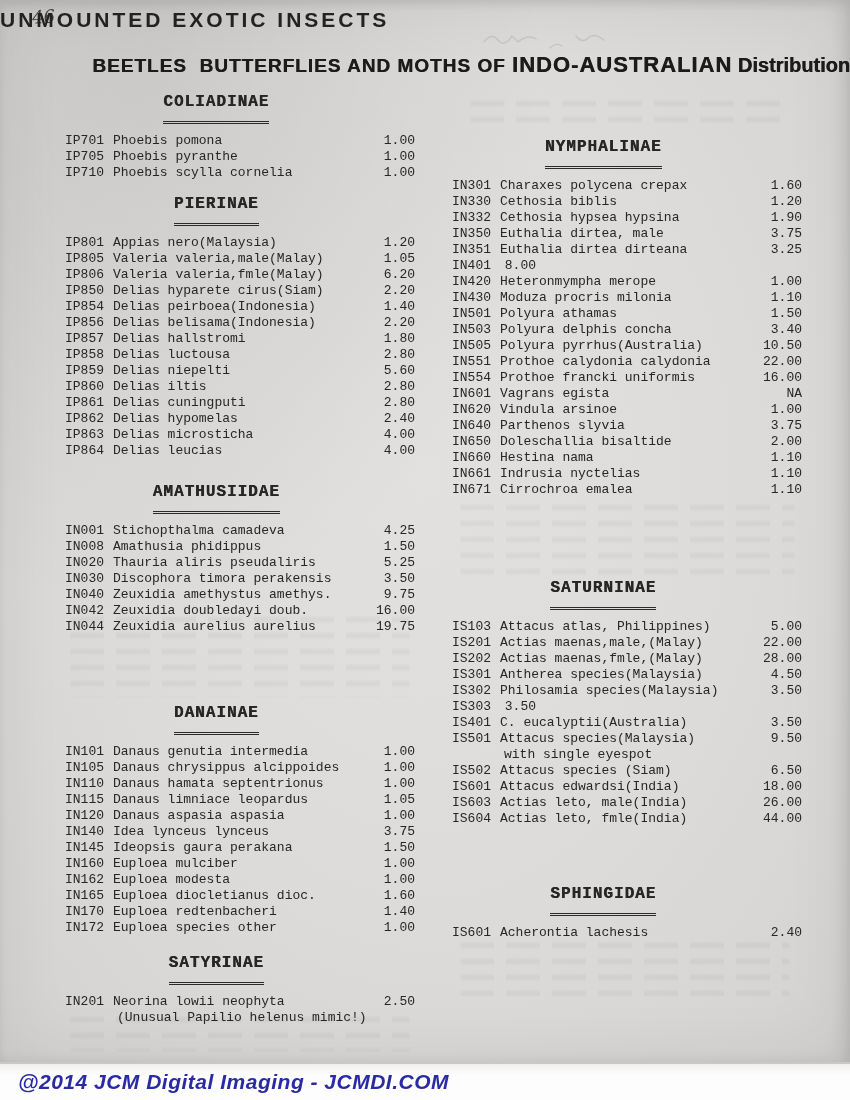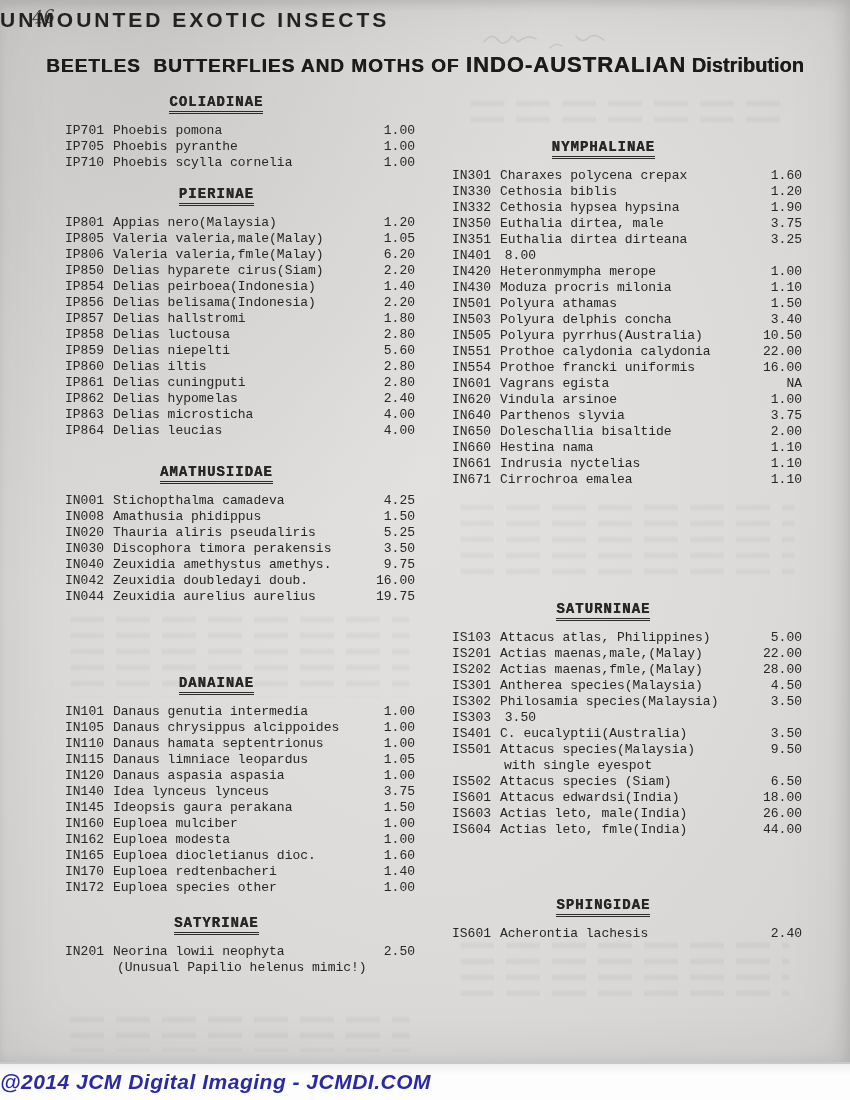--- a/index.html
+++ b/index.html
@@ -26,55 +26,55 @@
     font-size:18px; color:#3c3c3c; transform:rotate(-4deg);
   }
   .doc-title {
     position:absolute; left:0; top:8px; width:100%;
     text-align:left;
     font-family:"Liberation Sans","DejaVu Sans",sans-serif;
     font-weight:bold; font-size:21px; letter-spacing:3px; color:#222;
   }
   .main-heading {
     position:absolute; left:0; top:52px; width:100%;
-    text-align:center; white-space:pre; color:#1b1b1b;
+    text-align:right; white-space:pre; color:#1b1b1b;
     font-family:"Liberation Sans","DejaVu Sans",sans-serif; font-weight:bold;
     text-shadow:0.4px 0 0 #1b1b1b;
   }
   .main-heading .h-prefix  { font-size:19px; letter-spacing:1px; }
   .main-heading .h-emph    { font-size:22px; letter-spacing:1px; }
   .main-heading .h-suffix  { font-size:20px; }
   .handwriting {
     position:absolute; left:480px; top:26px; opacity:0.5;
   }
   
   .col { position:absolute; top:93px; }
   .col-left  { left:65px;  width:356px; }
   .col-right { left:452px; width:356px; }
   .section-title-wrap { text-align:center; width:85%; }
   .section-title {
     display:inline-block;
-    font-size:14px; font-weight:bold; letter-spacing:1px;
-    border-bottom:3px double #2b2b2b; padding-bottom:1px;
+    font-size:16px; font-weight:bold; letter-spacing:1px;
+    border-bottom:3px double #2b2b2b; padding-bottom:10px;
     text-shadow:0.4px 0 0 #2b2b2b;
   }
   .section .rows { margin-top:9px; }
   .row { display:flex; line-height:16px; font-size:13px; white-space:pre; }
   .row .code { width:48px; flex:none; }
   .row .name { flex:1; overflow:hidden; }
   .row .price { flex:none; text-align:right; min-width:42px; padding-right:6px; }
   .row.note-row { padding-left:52px; }
   
   .col-left  .section:nth-of-type(1) { margin-top:0; }
   .col-left  .section:nth-of-type(2) { margin-top:14px; }
   .col-left  .section:nth-of-type(3) { margin-top:24px; }
   .col-left  .section:nth-of-type(4) { margin-top:69px; }
   .col-left  .section:nth-of-type(5) { margin-top:18px; }
   .col-right .section:nth-of-type(1) { margin-top:45px; }
-  .col-right .section:nth-of-type(2) { margin-top:112px; }
+  .col-right .section:nth-of-type(2) { margin-top:81px; }
   .col-right .section:nth-of-type(3) { margin-top:58px; }
   .col-right .section:nth-of-type(4) { margin-top:72px; }
   
   .bleed {
     position:absolute; pointer-events:none; opacity:0.55;
     background:repeating-linear-gradient(180deg,
       transparent 0 5px,
       rgba(110,112,125,0.13) 5px 10px,
       transparent 10px 16px);
     -webkit-mask-image:repeating-linear-gradient(90deg, #000 0 34px, transparent 34px 46px);
@@ -89,21 +89,21 @@
   
   .footer-strip {
     position:absolute; left:0; bottom:0; width:850px; height:38px;
     background:linear-gradient(180deg,#efefef,#fdfdfd 30%);
     border-top:2px solid #c8c8c8;
     display:flex; align-items:center;
   }
   .footer-text {
     font-family:"Liberation Sans","DejaVu Sans",sans-serif;
     font-style:italic; font-weight:bold; font-size:21px;
-    color:#2a2aa4; padding-left:0; letter-spacing:0.5px;
+    color:#2a2aa4; padding-left:18px; letter-spacing:0.5px;
   }
 </style>
 </head>
 <body>
 
 <div class="paper">
 
   <div class="page-number">46</div>
 
   <div class="doc-title">UNMOUNTED EXOTIC INSECTS</div>

